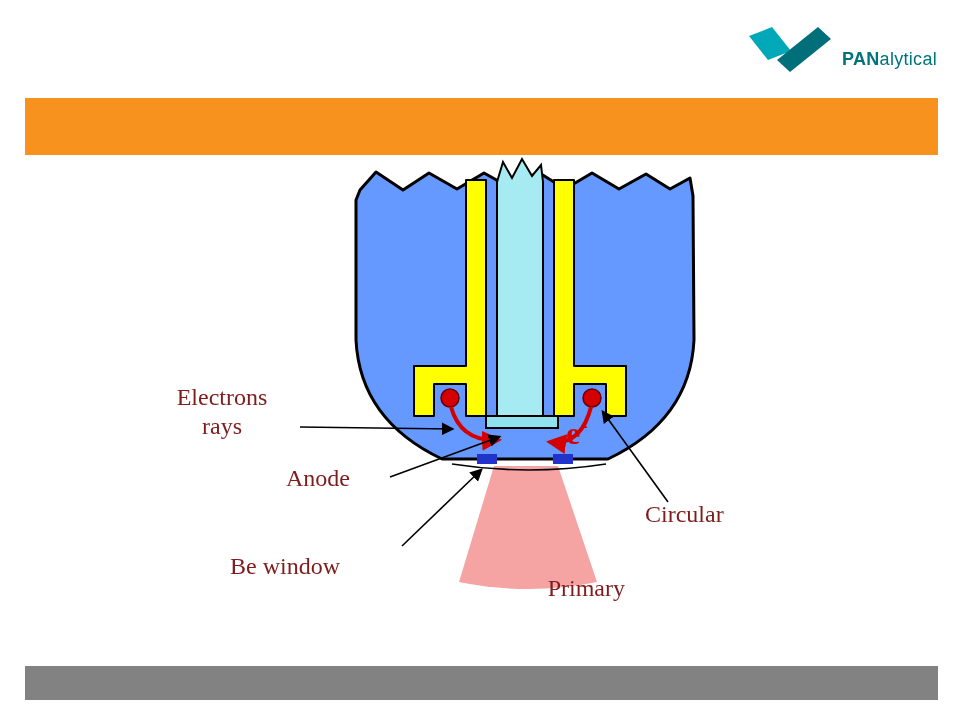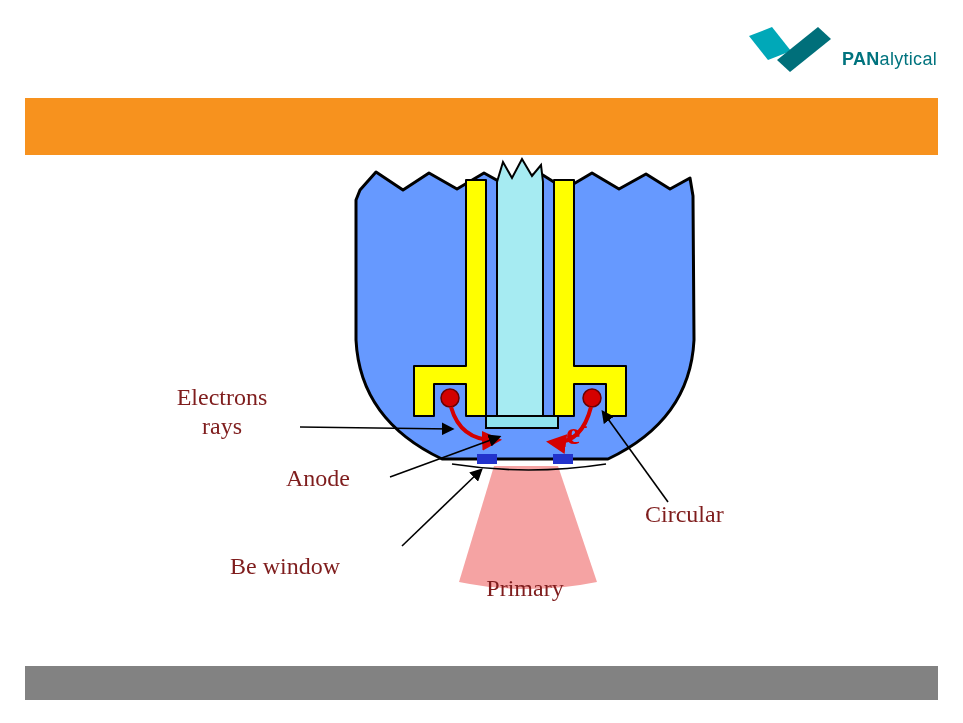--- a/index.html
+++ b/index.html
@@ -39,21 +39,21 @@
     position: absolute;
     font-weight: normal;
     font-size: 24px;
     color: #7f1d1d;
     line-height: 1.2;
     white-space: nowrap;
   }
   .lbl-electrons { left: 138px; top: 383px; width: 168px; text-align: center; }
   .lbl-anode     { left: 286px; top: 464px; }
   .lbl-bewindow  { left: 230px; top: 552px; }
-  .lbl-primary   { left: 425px; top: 574px; width: 200px; text-align: center; }
+  .lbl-primary   { left: 425px; top: 574px; width: 200px; text-align: right; }
   .lbl-cathode   { left: 645px; top: 500px; }
   .lbl-eminus {
     position: absolute;
     left: 566px; top: 414px;
     color: #D40000;
     font-weight: bold;
     font-size: 32px;
     line-height: 1;
   }
   .lbl-eminus sup { font-size: 22px; font-weight: bold; }

